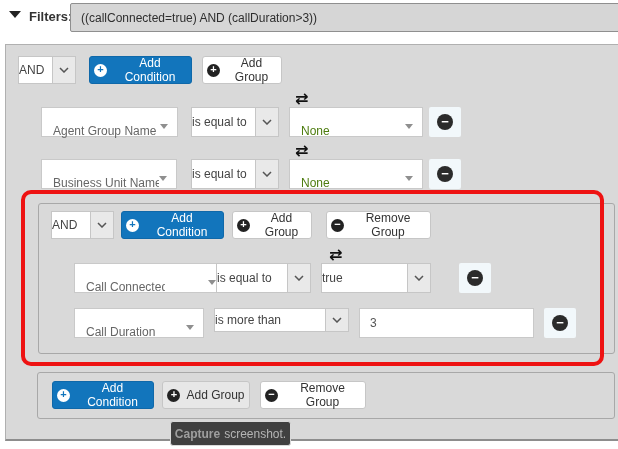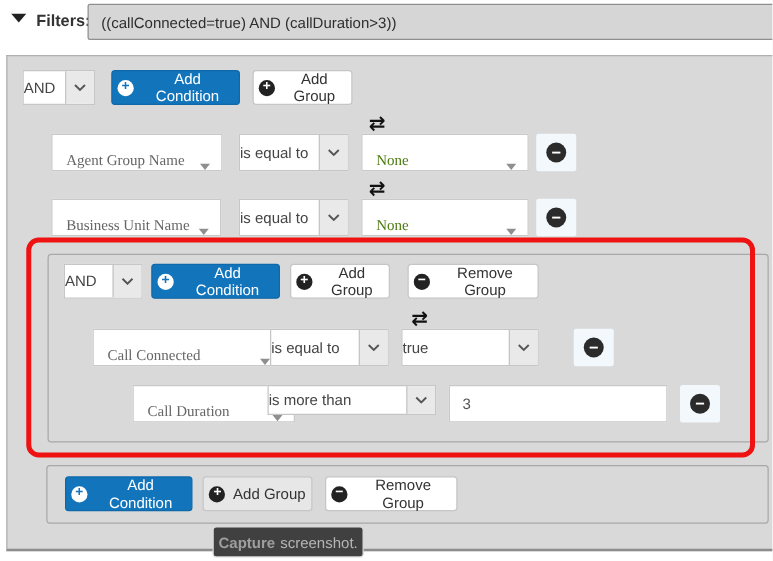--- a/index.html
+++ b/index.html
@@ -29,21 +29,21 @@
     position:absolute;left:5px;top:44px;width:615px;height:397px;
     background:var(--panel-gray);border:1px solid #b0b0b0;border-bottom:2px solid #8d8d8d;
     box-sizing:border-box;
   }
   .abs{position:absolute;box-sizing:border-box;}
   
   .select{display:flex;background:#fff;border:1px solid #c6c6c6;height:28px;cursor:pointer;}
   .select .sel-text{flex:1;display:flex;align-items:center;color:#444;white-space:nowrap;overflow:hidden;}
   .select .sel-arrow{width:22px;border-left:1px solid #c6c6c6;background:#e9e9e9;display:flex;align-items:center;justify-content:center;}
   
-  .combo{display:flex;align-items:flex-end;background:#fff;border:1px solid #c9c9c9;height:30px;padding:16px 9px 0 11px;cursor:pointer;font-family:Liberation Serif, serif;}
+  .combo{display:flex;align-items:flex-start;background:#fff;border:1px solid #c9c9c9;height:30px;padding:16px 9px 0 11px;cursor:pointer;}
   .combo .combo-text{flex:1;color:#666;white-space:nowrap;overflow:hidden;}
   .combo.placeholder .combo-text{color:#4d7c0f;}
   .tri{width:0;height:0;border-left:4px solid transparent;border-right:4px solid transparent;border-top:5px solid #8f8f8f;}
   
   button{font-family:inherit;font-size:12px;cursor:pointer;}
   .btn{
     display:flex;align-items:center;justify-content:center;gap:6px;height:28px;
     border-radius:3px;border:1px solid #c6c6c6;background:#fff;color:#333;padding:0 4px;
   }
   .btn.blue{background:var(--accent-blue);border-color:#0f68a9;color:#fff;}
@@ -193,21 +193,21 @@
       <span class="sel-arrow">
         <svg width="10" height="6" viewBox="0 0 10 6">
             <polyline points="1,1 5,5 9,1" fill="none" stroke="#555" stroke-width="1.5"></polyline>
           </svg>
       </span>
     </div>
     <button class="minus-btn abs" style="left:453px;top:218px;">
       <span class="ic">−</span>
     </button>
 
-    <div class="combo abs" style="left:68px;top:263px;width:130px;margin-left:32px;">
+    <div class="combo abs" style="left:68px;top:263px;width:130px;">
       <span class="combo-text">Call Duration</span>
       <span class="tri"></span>
     </div>
     <div class="select abs" style="left:208px;top:263px;width:135px;height:24px;">
       <span class="sel-text">is more than</span>
       <span class="sel-arrow">
         <svg width="10" height="6" viewBox="0 0 10 6">
             <polyline points="1,1 5,5 9,1" fill="none" stroke="#555" stroke-width="1.5"></polyline>
           </svg>
       </span>

